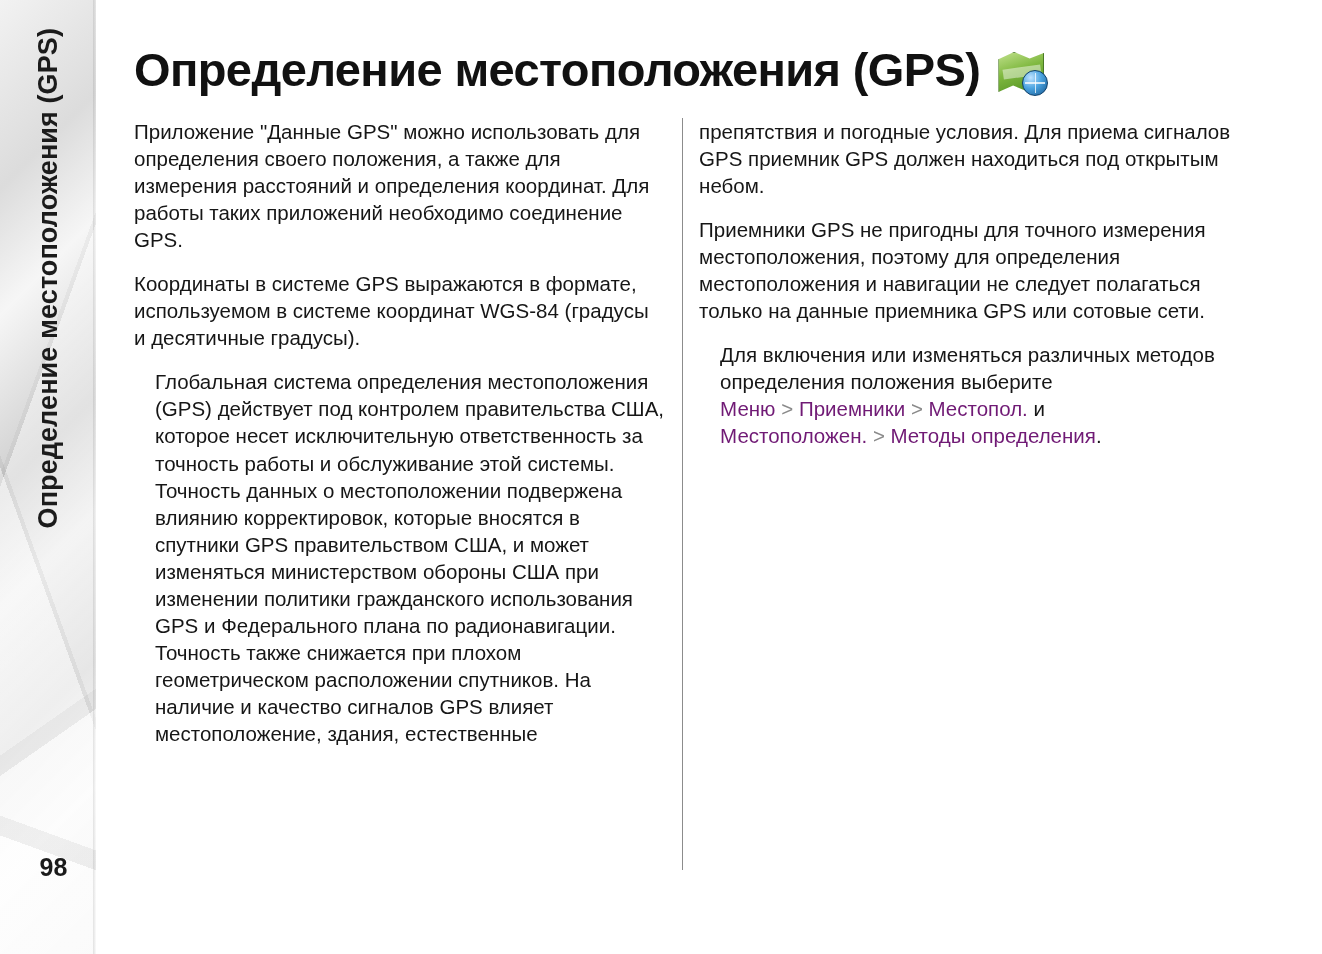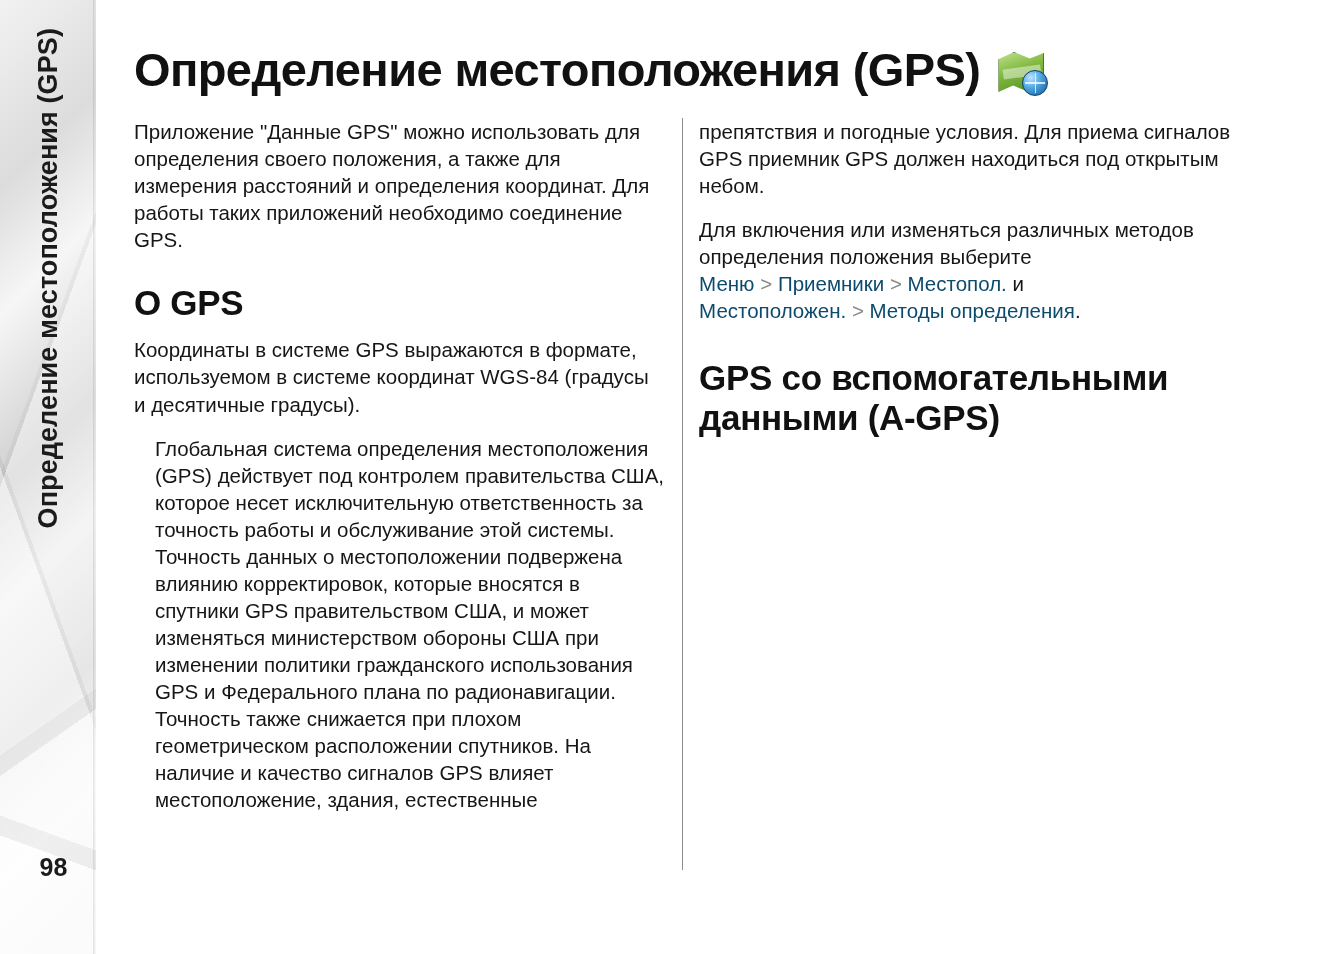--- a/index.html
+++ b/index.html
@@ -181,21 +181,21 @@
     margin: 26px 0 14px 0;
     font-size: 35px;
     line-height: 1.12;
     font-weight: bold;
     color: #111;
     letter-spacing: -0.3px;
   }
   h2.section-head.first { margin-top: 30px; }
   h2.section-head.tight { margin-top: 34px; }
 
-  .path { color: #0c4a6e; margin-top: 21px; }
+  .path { color: #701a75; margin-top: 21px; }
   .path-sep { color: #8a8a8a; }
 </style>
 </head>
 <body>
 
 <div class="side-tab">
   <div class="side-tab-label">Определение местоположения (GPS)</div>
   <div class="page-number">98</div>
 </div>
 
@@ -206,38 +206,37 @@
     <span class="title-icon">
       <span class="map"></span>
       <span class="globe"></span>
     </span>
   </div>
 
   <div class="columns">
 
     <div class="col left">
       <p class="body-text">Приложение "Данные GPS" можно использовать для определения своего положения, а также для измерения расстояний и определения координат. Для работы таких приложений необходимо соединение GPS.</p>
-      <h2 class="section-head first">О GPS</h2>
       <p class="body-text">Координаты в системе GPS выражаются в формате, используемом в системе координат WGS-84 (градусы и десятичные градусы).</p>
       <p class="body-text">Глобальная система определения местоположения (GPS) действует под контролем правительства США, которое несет исключительную ответственность за точность работы и обслуживание этой системы. Точность данных о местоположении подвержена влиянию корректировок, которые вносятся в спутники GPS правительством США, и может изменяться министерством обороны США при изменении политики гражданского использования GPS и Федерального плана по радионавигации. Точность также снижается при плохом геометрическом расположении спутников. На наличие и качество сигналов GPS влияет местоположение, здания, естественные</p>
     </div>
 
     <div class="col right">
       <p class="body-text">препятствия и погодные условия. Для приема сигналов GPS приемник GPS должен находиться под открытым небом.</p>
+      <p class="body-text">Приемники GPS не пригодны для точного измерения местоположения, поэтому для определения местоположения и навигации не следует полагаться только на данные приемника GPS или сотовые сети.</p>
       <p class="body-text">
         <span>Для включения или изменяться различных методов определения положения выберите</span>
         <br>
         <span class="path">Меню</span>
         <span class="path-sep">&gt;</span>
         <span class="path">Приемники</span>
         <span class="path-sep">&gt;</span>
         <span class="path">Местопол.</span>
         <span>и</span>
         <br>
         <span class="path">Местоположен.</span>
         <span class="path-sep">&gt;</span>
         <span class="path">Методы определения</span><span>.</span>
       </p>
-      <h2 class="section-head tight">GPS со вспомогательными данными (A-GPS)</h2>
     </div>
 
   </div>
 </div>
 
 </body></html>

